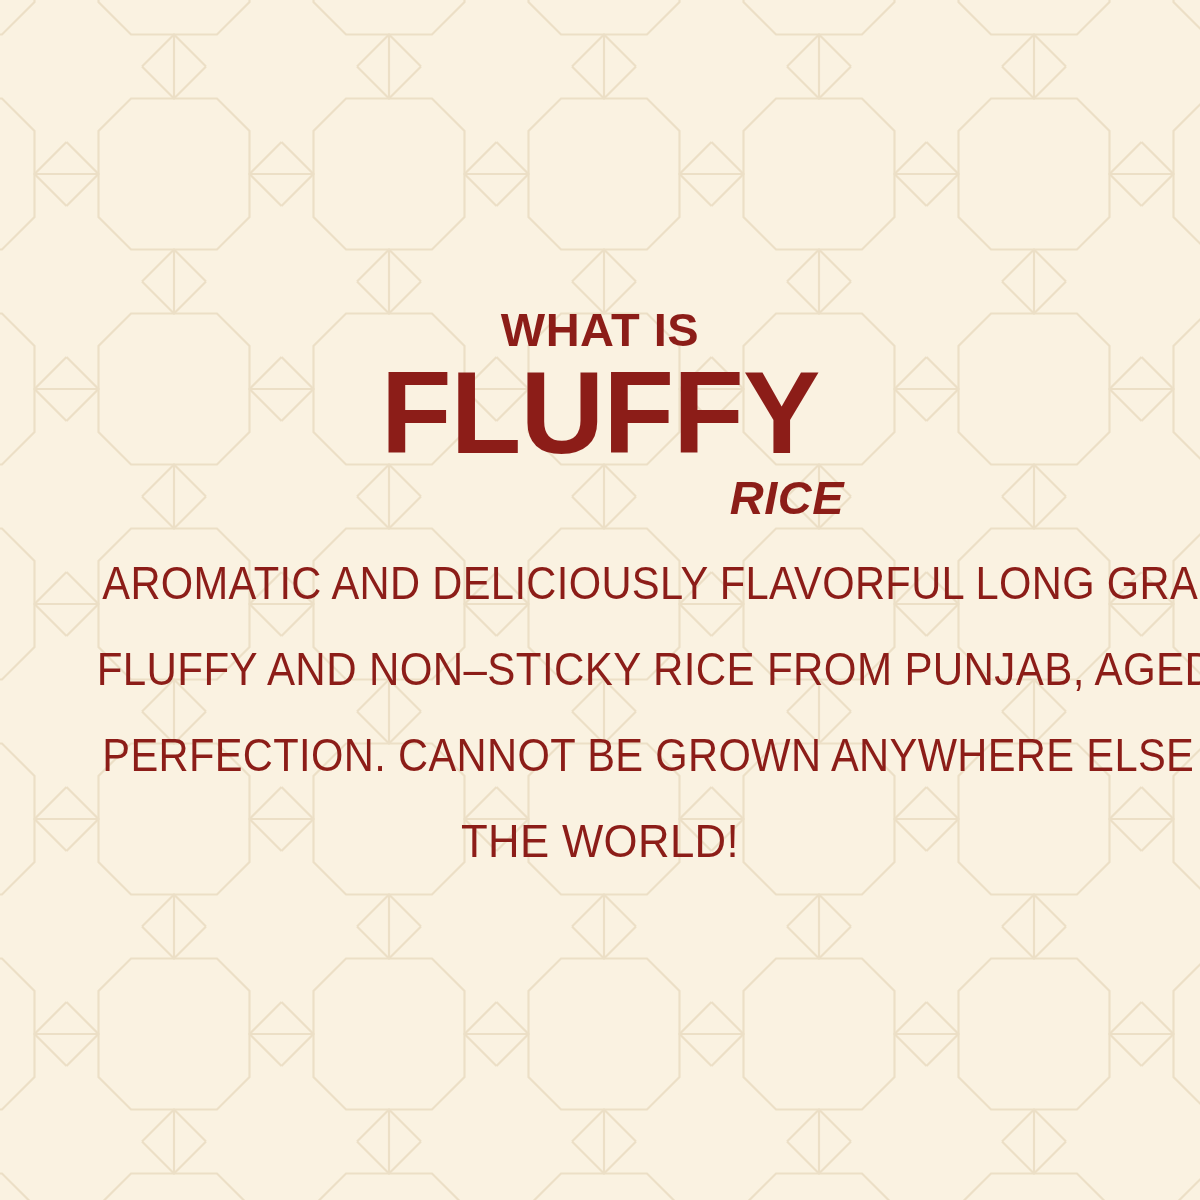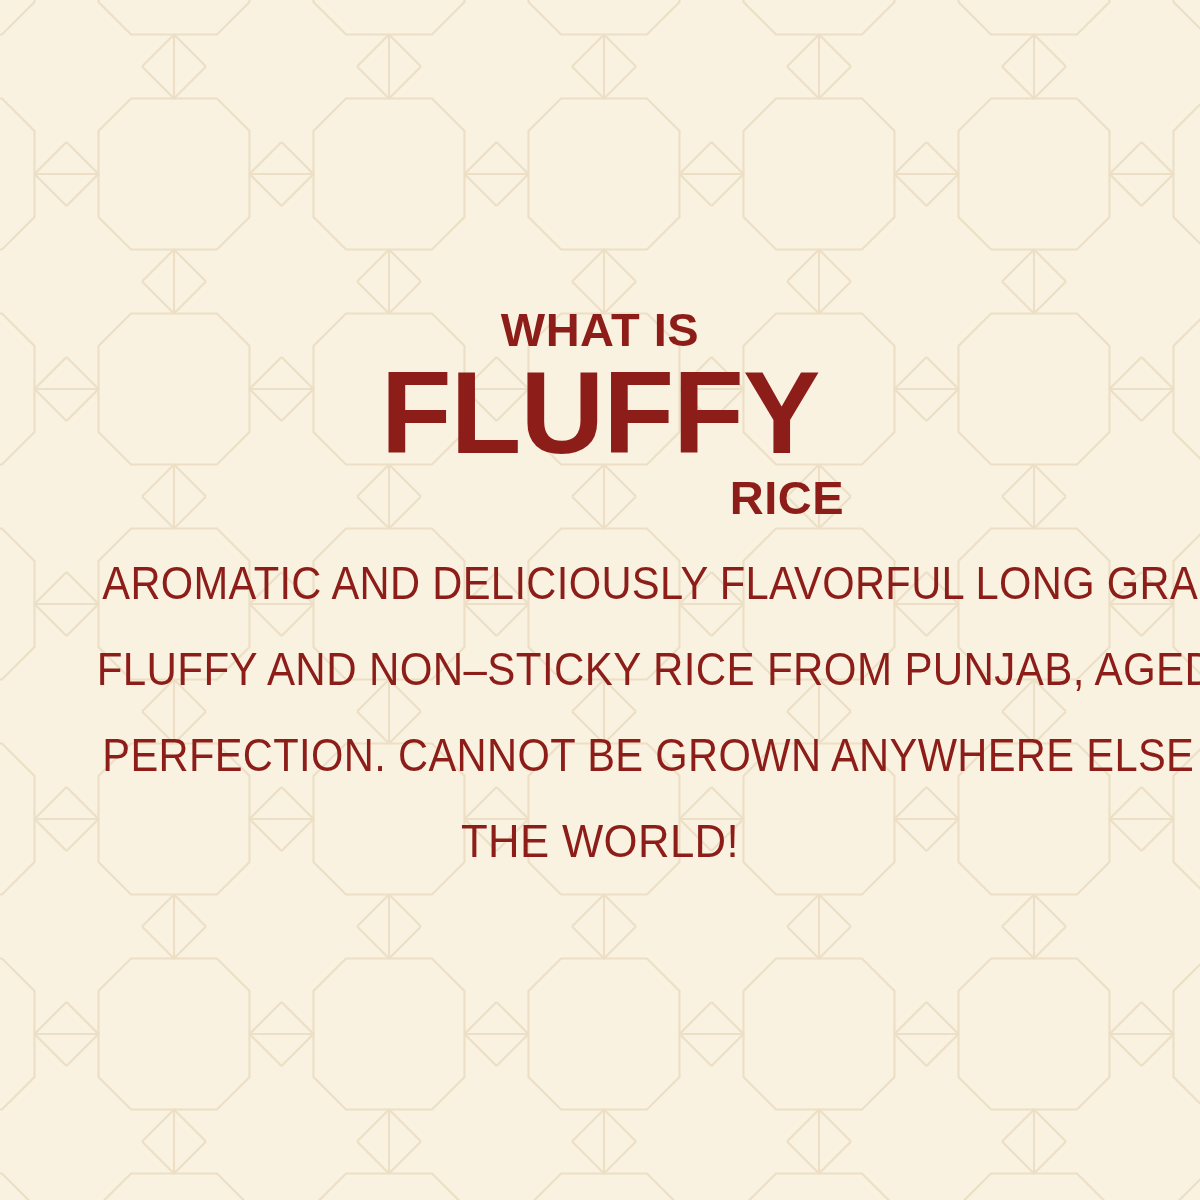--- a/index.html
+++ b/index.html
@@ -141,21 +141,21 @@
     <rect x="0" y="0" width="1200" height="1200" fill="#faf2e1"></rect>
     <rect x="0" y="0" width="1200" height="1200" fill="url(#starTile)"></rect>
   </svg>
 
   <div id="content">
 
     <div class="heading-block">
       <span class="eyebrow" style="color: rgb(140, 29, 24);">WHAT IS</span>
       <span class="wordmark" style="color: rgb(140, 29, 24);">FLUFFY</span>
       <span class="kicker-row">
-        <span class="kicker" style="color: rgb(140, 29, 24);">RICE</span>
+        <span class="kicker" style="color: rgb(140, 29, 24); font-style: italic;">RICE</span>
       </span>
     </div>
 
     <div class="body-block">
       <span class="body-line l1" style="color: rgb(140, 29, 24);">AROMATIC AND DELICIOUSLY FLAVORFUL LONG GRAIN,</span>
       <span class="body-line l2" style="color: rgb(140, 29, 24);">FLUFFY AND NON–STICKY RICE FROM PUNJAB, AGED TO</span>
       <span class="body-line l3" style="color: rgb(140, 29, 24);">PERFECTION. CANNOT BE GROWN ANYWHERE ELSE IN</span>
       <span class="body-line l4" style="color: rgb(140, 29, 24);">THE WORLD!</span>
     </div>
 

